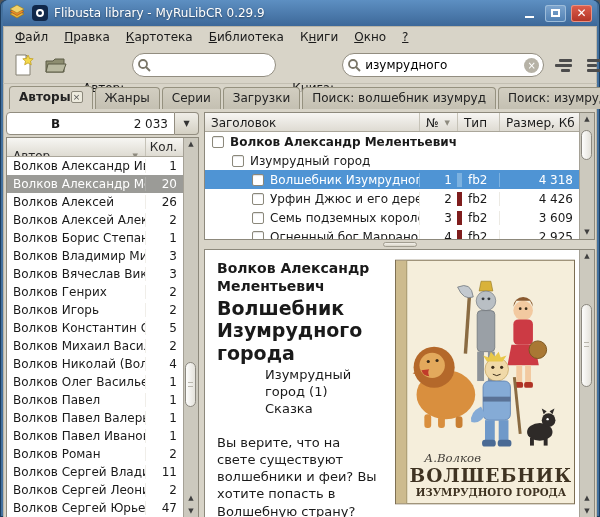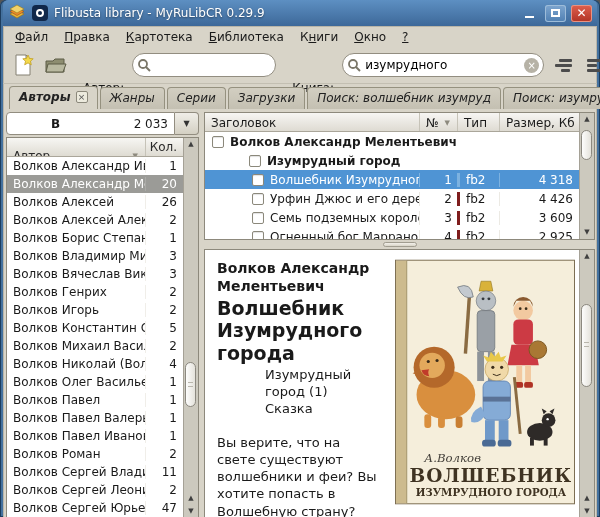--- a/index.html
+++ b/index.html
@@ -45,21 +45,21 @@
   .sf-author input { width:116px; }
   .sf-book { width:212px; }
   .sf-book input { width:156px; }
   .clearbtn { width:15px; height:15px; border-radius:50%; background:#b6b2a6; color:#fff;
               font-size:10px; line-height:15px; text-align:center; flex:0 0 auto; }
 
   
   .tabbar { height:25px; display:flex; align-items:flex-end; padding:0 6px; gap:2px; }
   .tab { background:linear-gradient(#d2cec1,#c4c0b2); border:1px solid #95917f; border-bottom:none;
          border-radius:4px 4px 0 0; padding:3px 9px 4px; white-space:nowrap; display:flex;
-         align-items:center; gap:5px; color:#222;font-style:italic; }
+         align-items:center; color:#222; }
   .tab.active { background:#d8d4c8; font-weight:bold; padding-bottom:5px; }
   .tab-close { width:12px; height:12px; border:1px solid #8b887b; border-radius:2px; background:#eceadd;
                font-size:9px; line-height:10px; text-align:center; color:#555; font-weight:normal; }
 
   
   .main { flex:1; display:flex; padding:3px 2px 2px 3px; gap:0; min-height:0; }
 
   
   .left { width:193px; display:flex; flex-direction:column; min-height:0; }
   .combo { display:flex; height:23px; margin-bottom:2px; }
@@ -104,24 +104,24 @@
   .bh-title { flex:1; overflow:hidden; }
   .bh-num { width:38px; border-left:1px solid #c6c3b8; }
   .bh-type { width:42px; border-left:1px solid #c6c3b8; }
   .bh-size { width:80px; border-left:1px solid #c6c3b8; }
   .brows { flex:1; overflow:hidden; }
   .brow { height:19px; display:flex; align-items:center; }
   .cb { width:12px; height:12px; background:#fff; border:1px solid #8b887b; border-radius:2px;
         flex:0 0 auto; margin-right:6px; box-shadow:inset 0 1px 1px rgba(0,0,0,.12); }
   .bt { flex:1; display:flex; align-items:center; overflow:hidden; white-space:nowrap; }
   .brow.g1 .bt { padding-left:7px; font-weight:bold; }
-  .brow.g2 .bt { padding-left:44px; font-weight:bold; }
+  .brow.g2 .bt { padding-left:27px; font-weight:normal; }
   .brow.item .bt { padding-left:47px; }
   .bn { width:38px; text-align:right; padding-right:5px; border-left:1px solid #eceae4; }
-  .bty { width:42px; padding-left:6px; border-left:3px solid #7f1d1d; }
+  .bty { width:42px; padding-left:6px; border-left:5px solid #7f1d1d; }
   .bs { width:80px; text-align:right; padding-right:6px; border-left:1px solid #eceae4; }
   .brow.sel { background:#4f94d4; color:#fff; }
   .brow.sel .bn, .brow.sel .bty, .brow.sel .bs { border-left-color:#7db2e0; }
   .btxt { overflow:hidden; }
 
   .hsplit { height:9px; display:flex; align-items:center; justify-content:center; flex:0 0 auto; }
   .hsplit .handle { width:34px; height:5px; background:linear-gradient(#f2f0ea,#d9d5c8);
                     border:1px solid #a19d90; border-radius:3px; }
 
   

